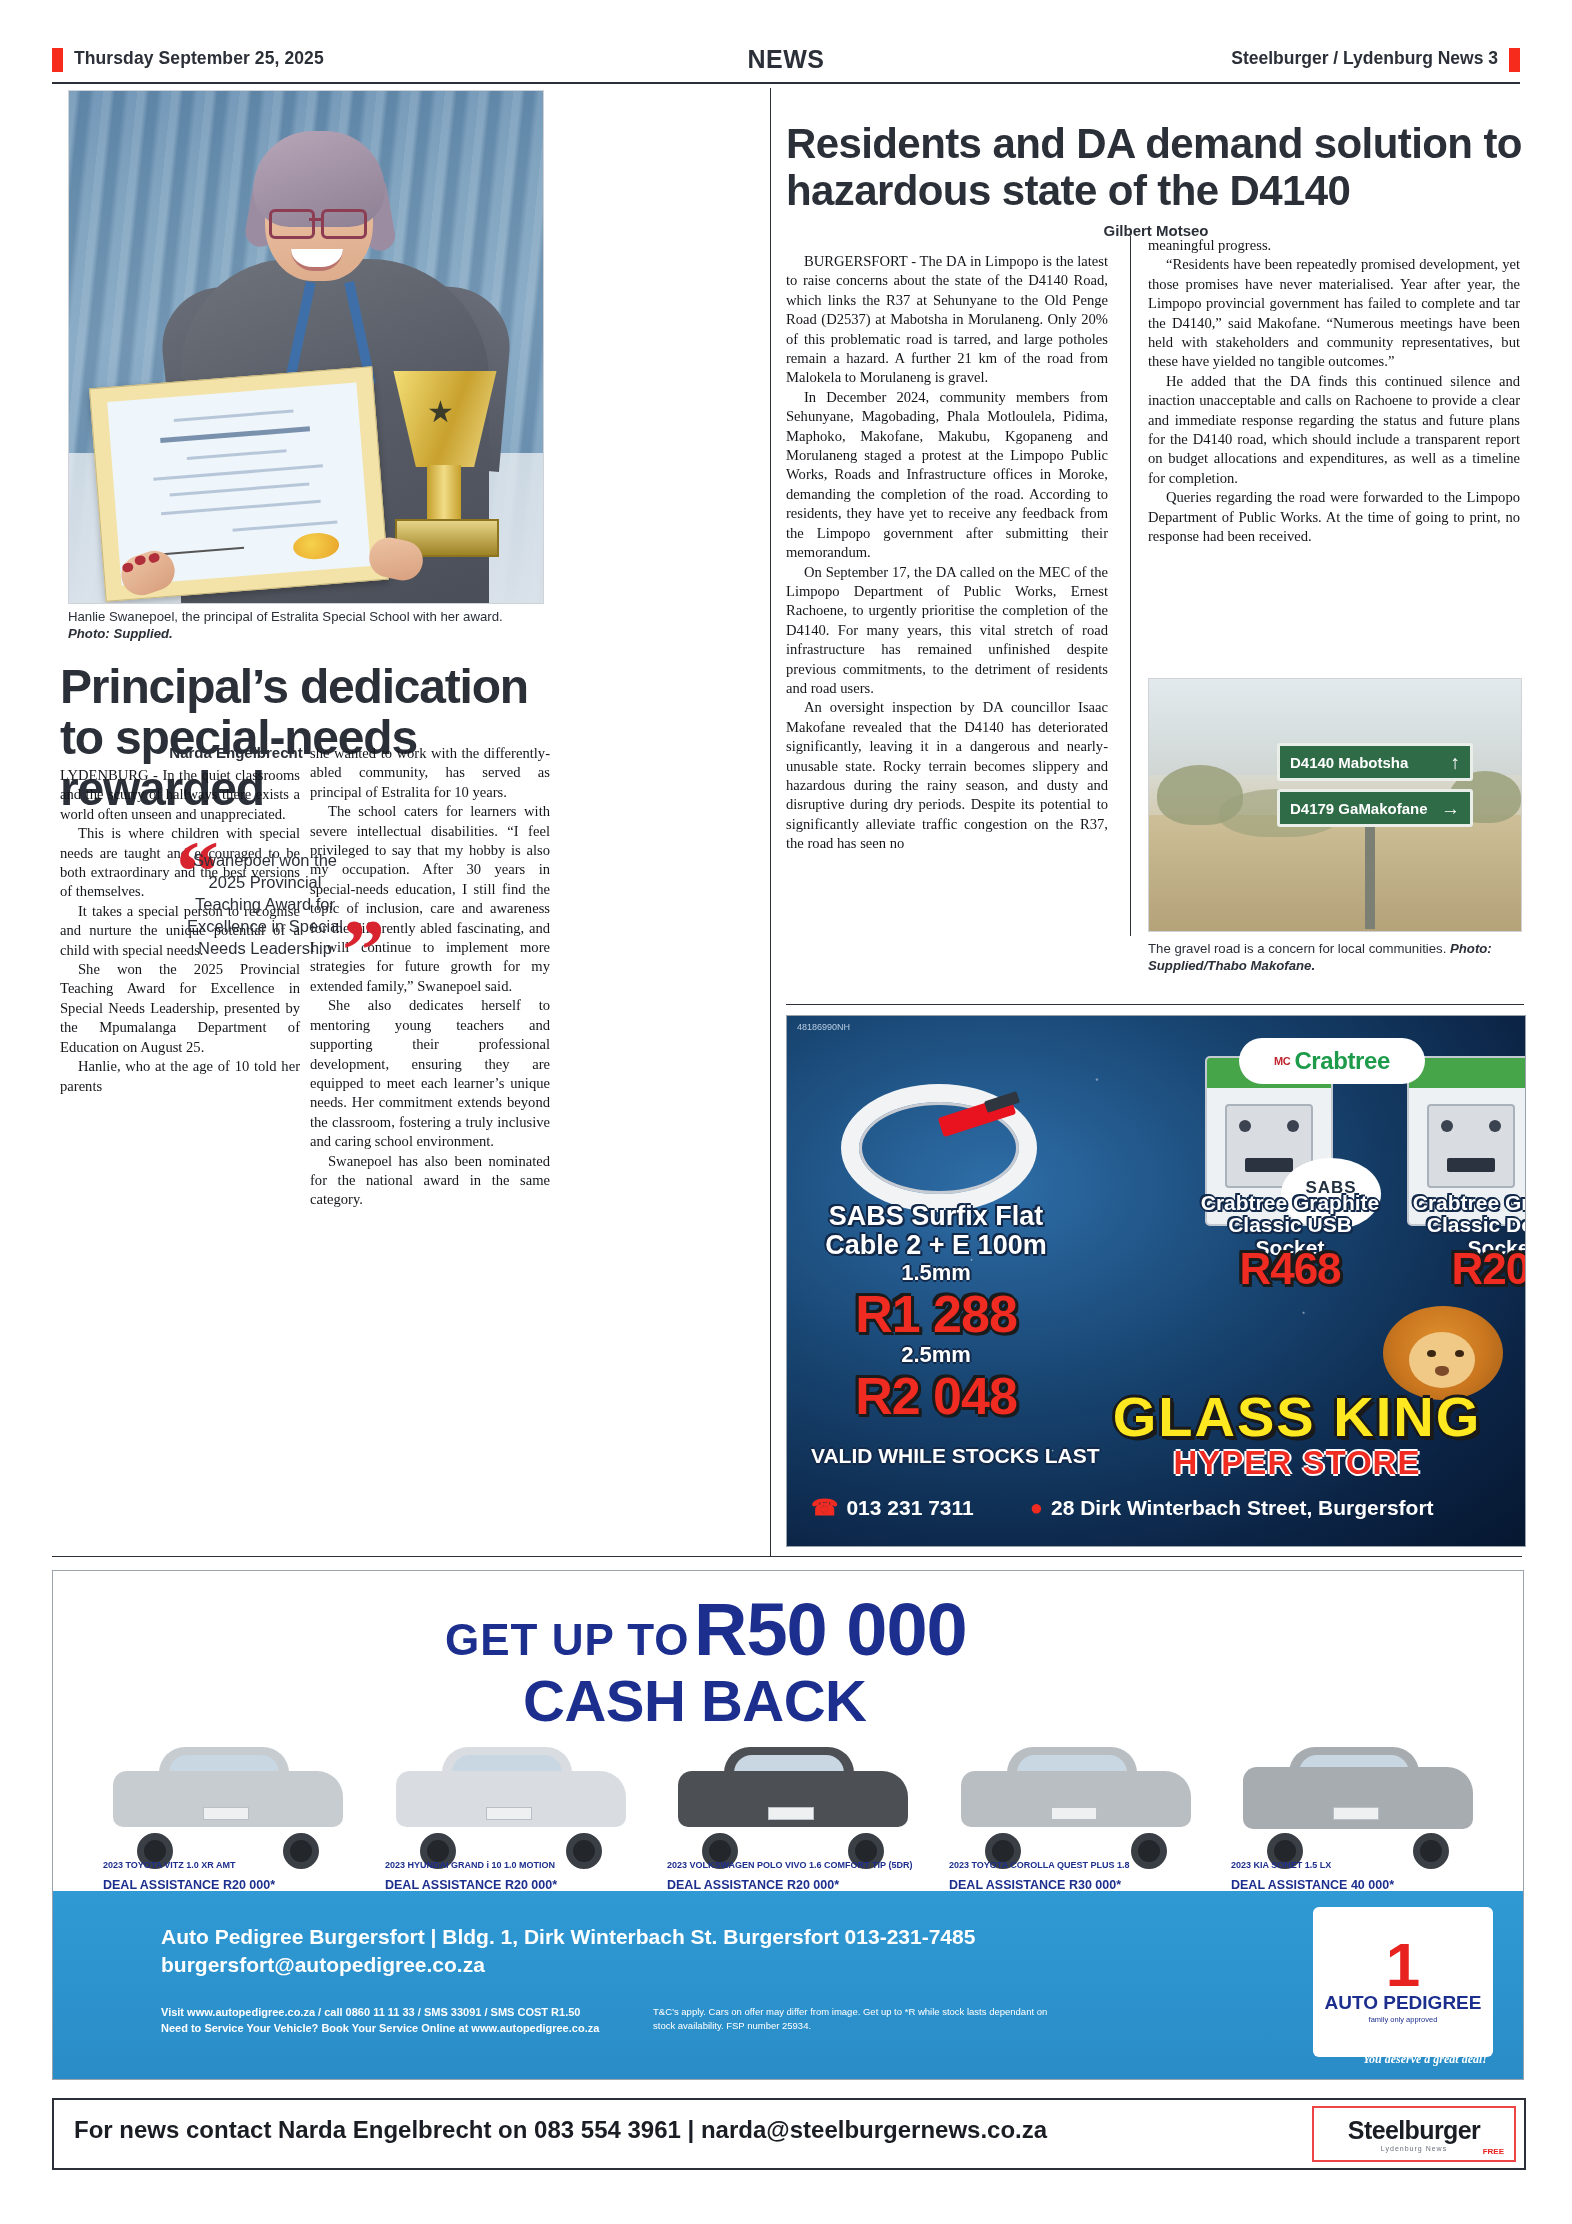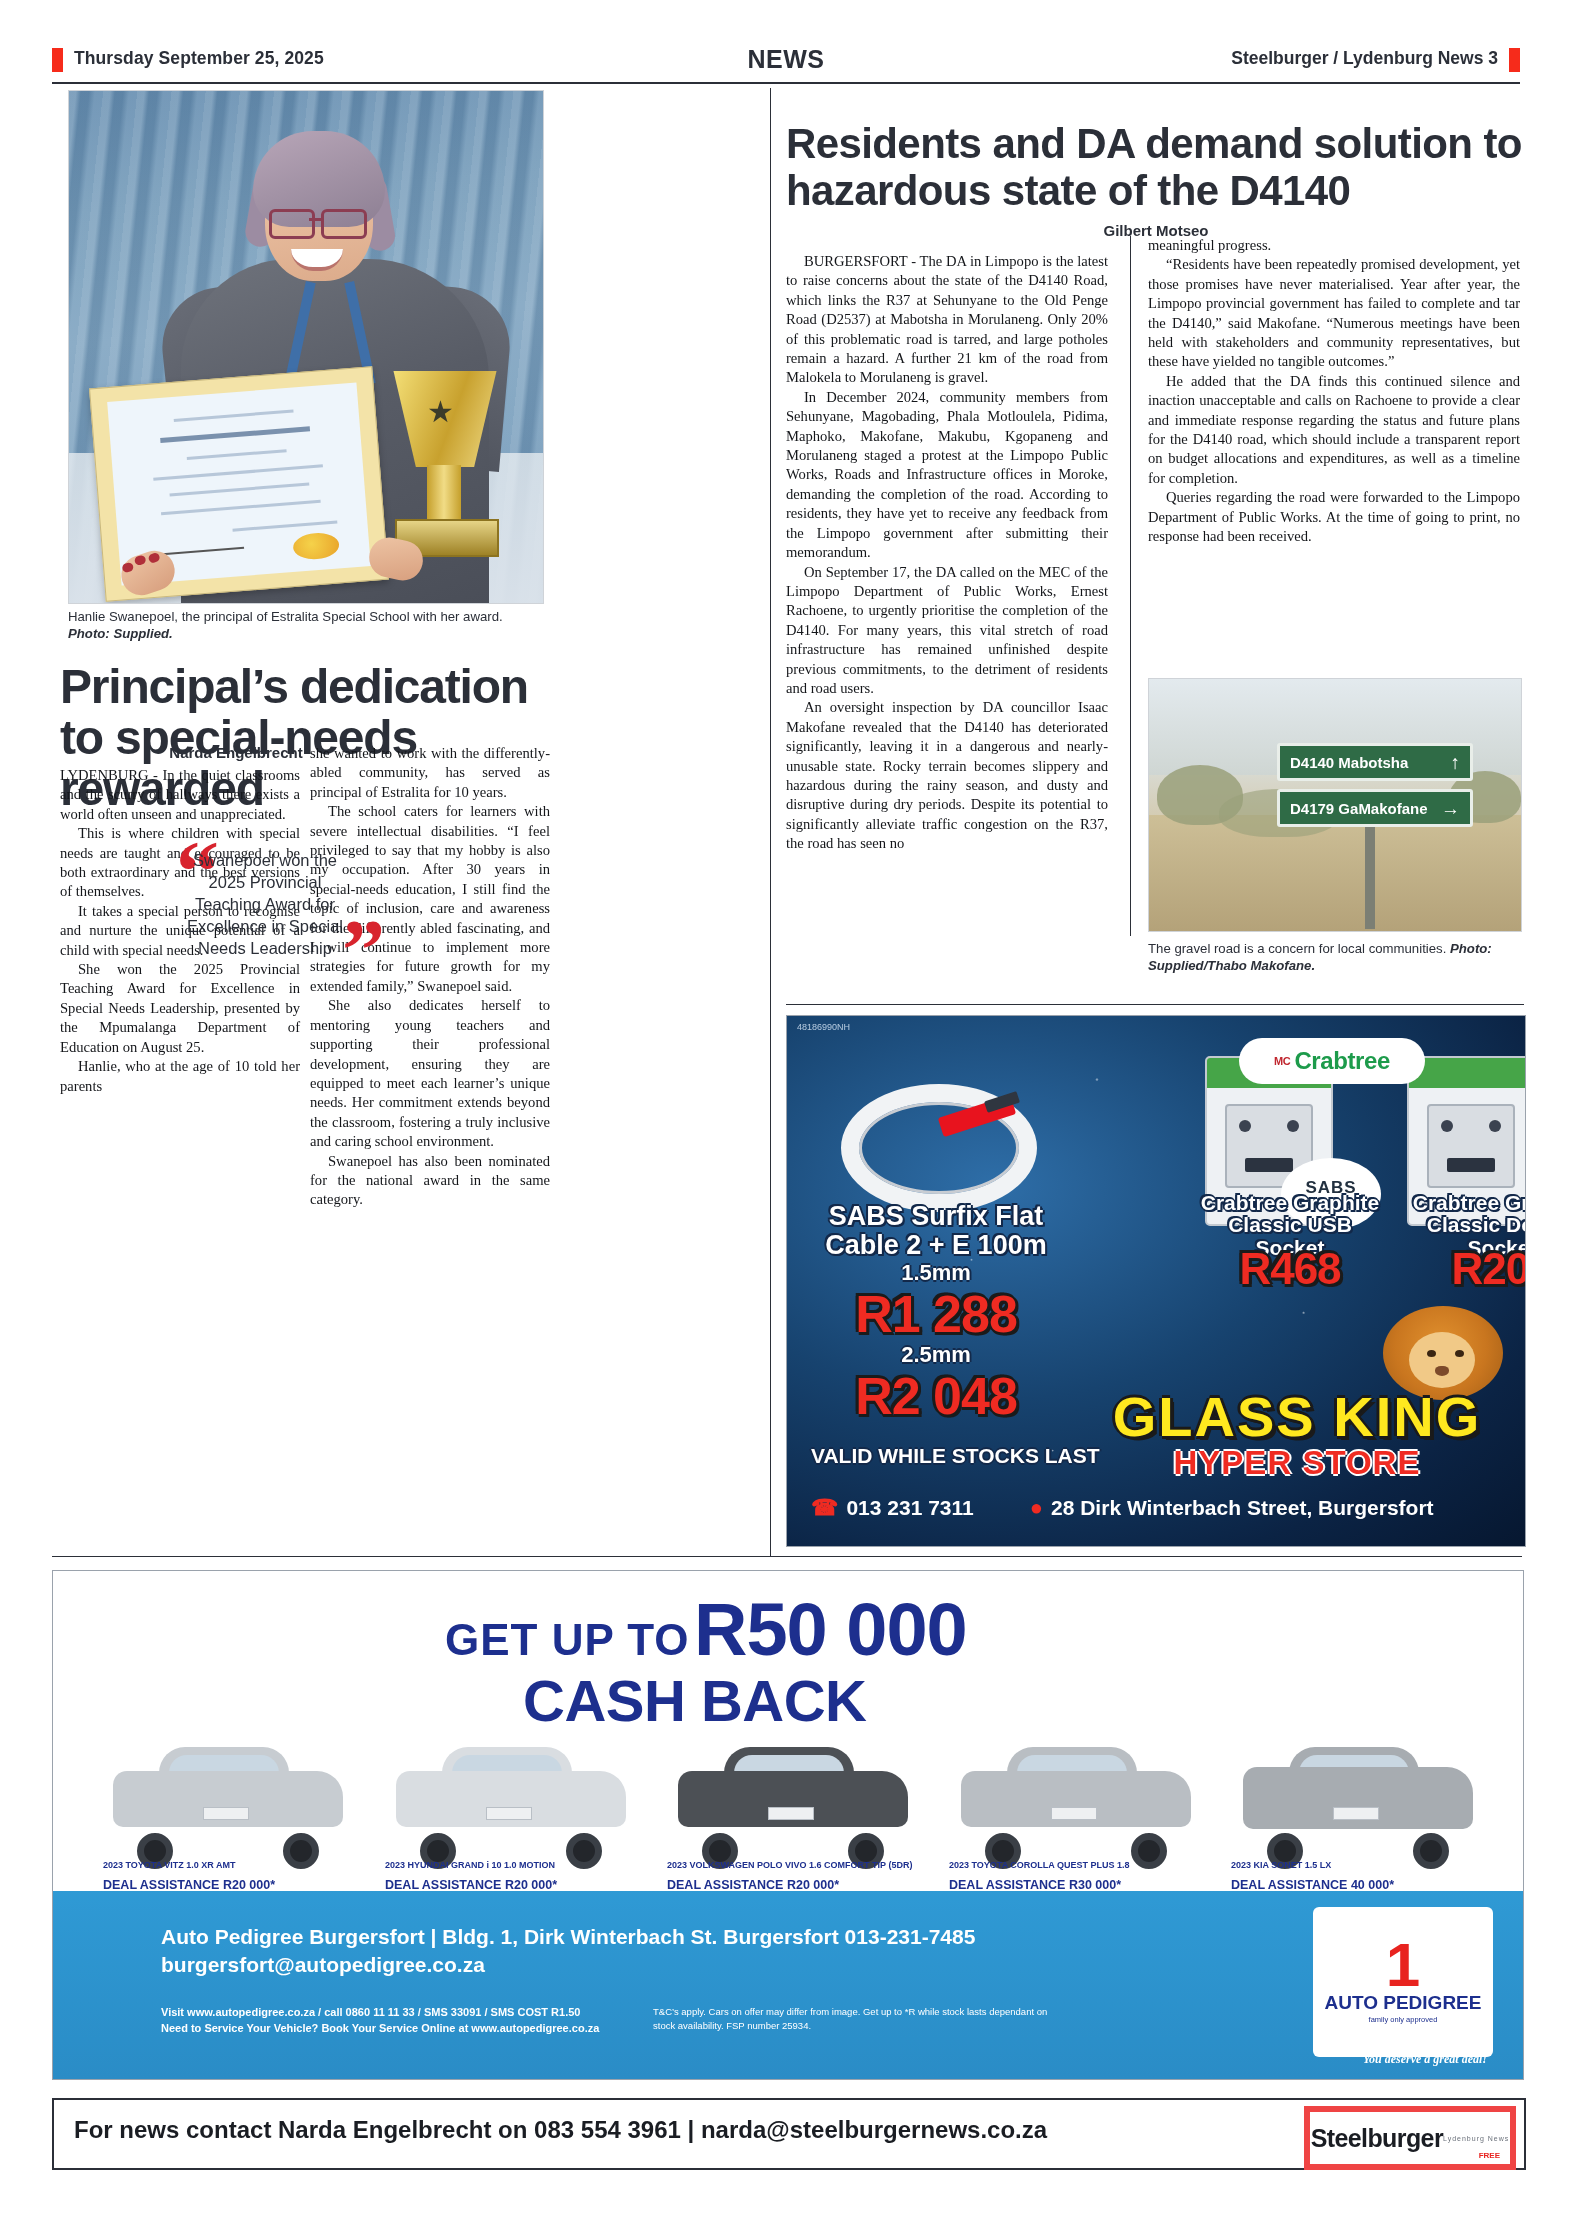--- a/index.html
+++ b/index.html
@@ -269,22 +269,22 @@
     line-height:1;text-align:center;margin-top:4px;}
   .ap-aptag{font-family:"Liberation Sans",sans-serif;font-size:7.5px;color:#1d2f8e;margin-top:3px;}
   .ap-deserve{position:absolute;right:36px;bottom:12px;
     font-family:"Liberation Serif",serif;font-style:italic;font-weight:bold;font-size:12px;color:#ffffff;}
 
   
   .footer{position:absolute;left:52px;top:2098px;width:1470px;height:68px;
     border:2px solid #2b2f38;background:#fff;}
   .ft-text{position:absolute;left:20px;top:16px;
     font-family:"Liberation Sans",sans-serif;font-weight:bold;font-size:24px;color:#1a1d23;}
-  .ft-logo{position:absolute;right:8px;top:6px;width:200px;height:52px;border:6px solid #ef4444;background:#fff;
-    display:flex;align-items:center;justify-content:center;}
+  .ft-logo{position:absolute;right:8px;top:6px;width:200px;height:52px;border:2px solid #ef4444;background:#fff;
+    display:flex;flex-direction:column;align-items:center;justify-content:center;}
   .ft-logo .n{font-family:"Liberation Sans",sans-serif;font-weight:bold;font-size:25px;color:#1a1d23;letter-spacing:-.6px;}
   .ft-logo .t{font-family:"Liberation Sans",sans-serif;font-size:7px;color:#6a707a;letter-spacing:1px;}
   .ft-free{position:absolute;right:10px;bottom:4px;font-family:"Liberation Sans",sans-serif;
     font-weight:bold;font-size:8px;color:#e8231f;}
 </style>
 </head>
 <body>
 
 <div class="page">
 

